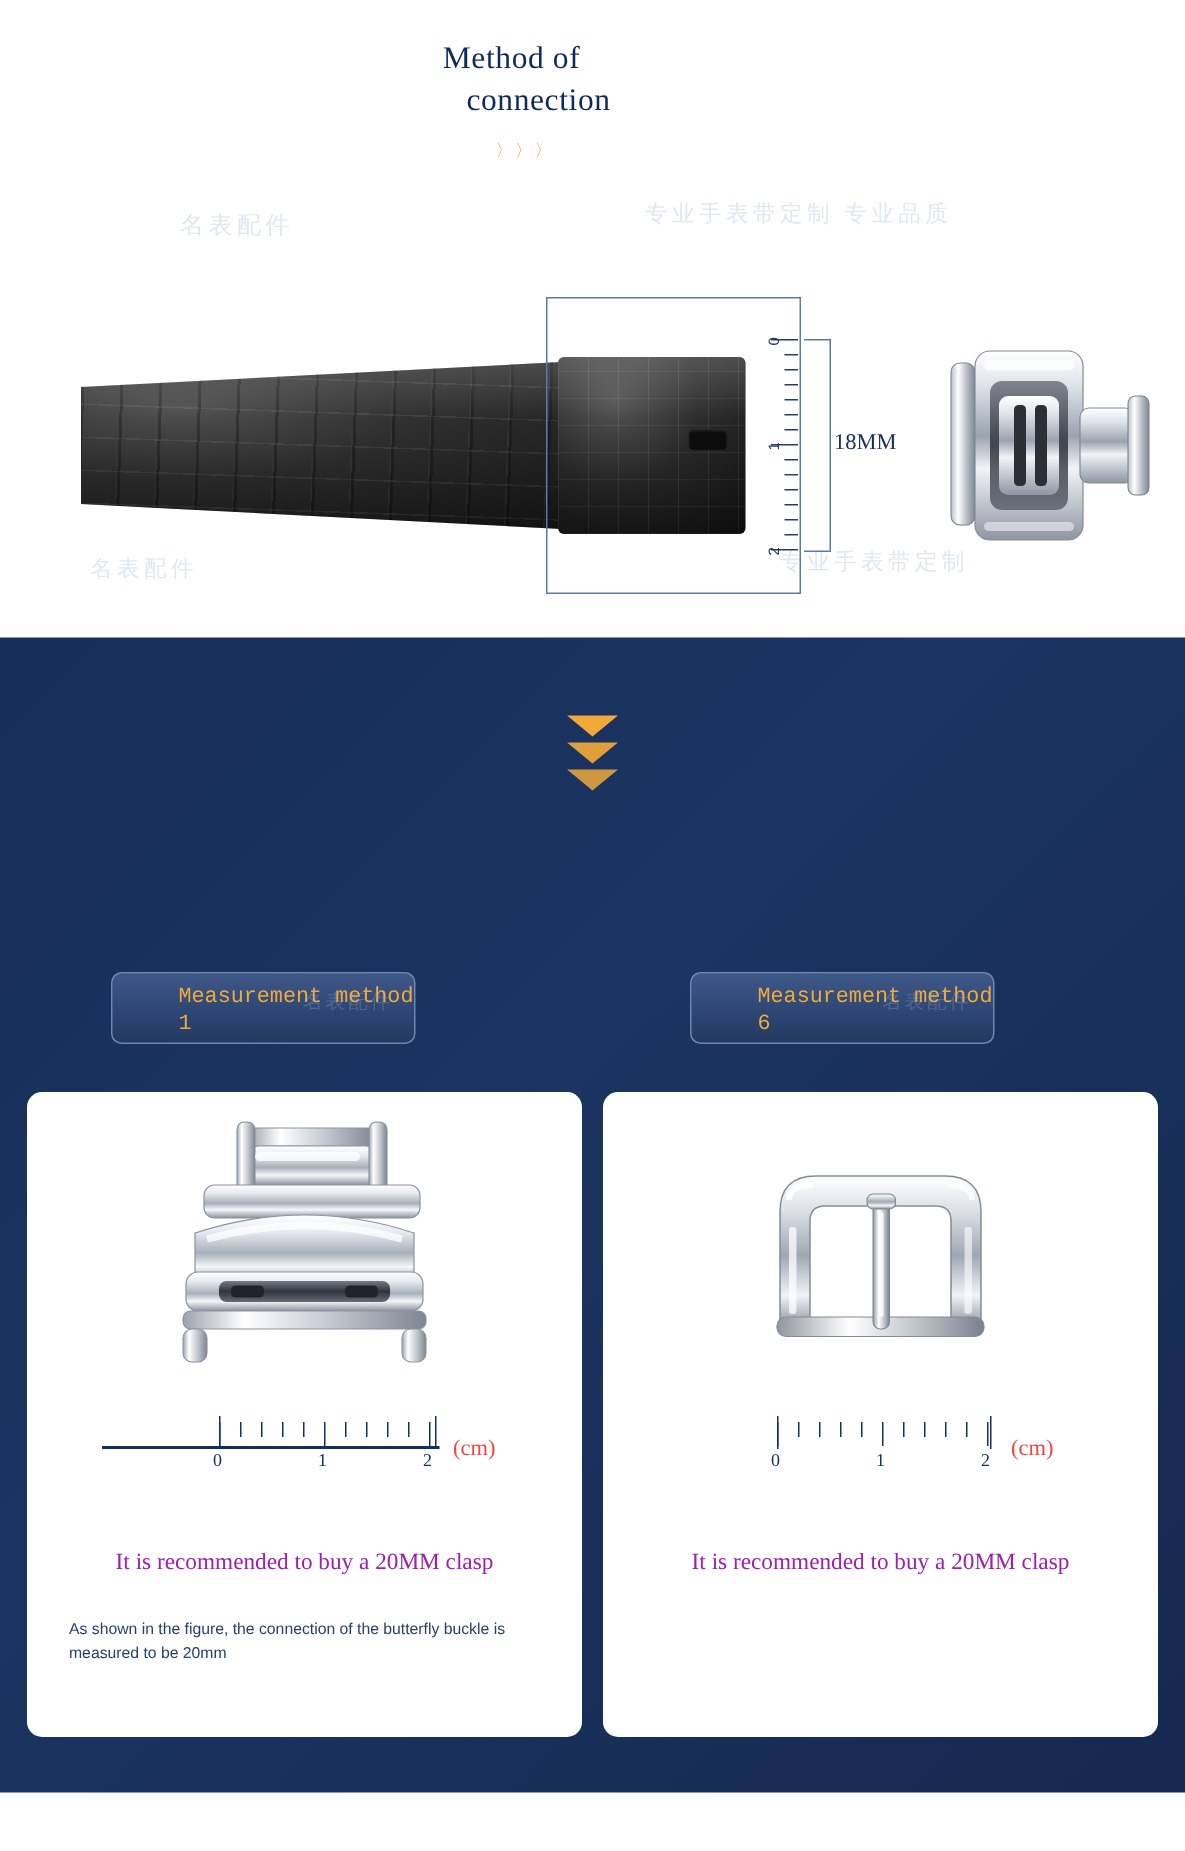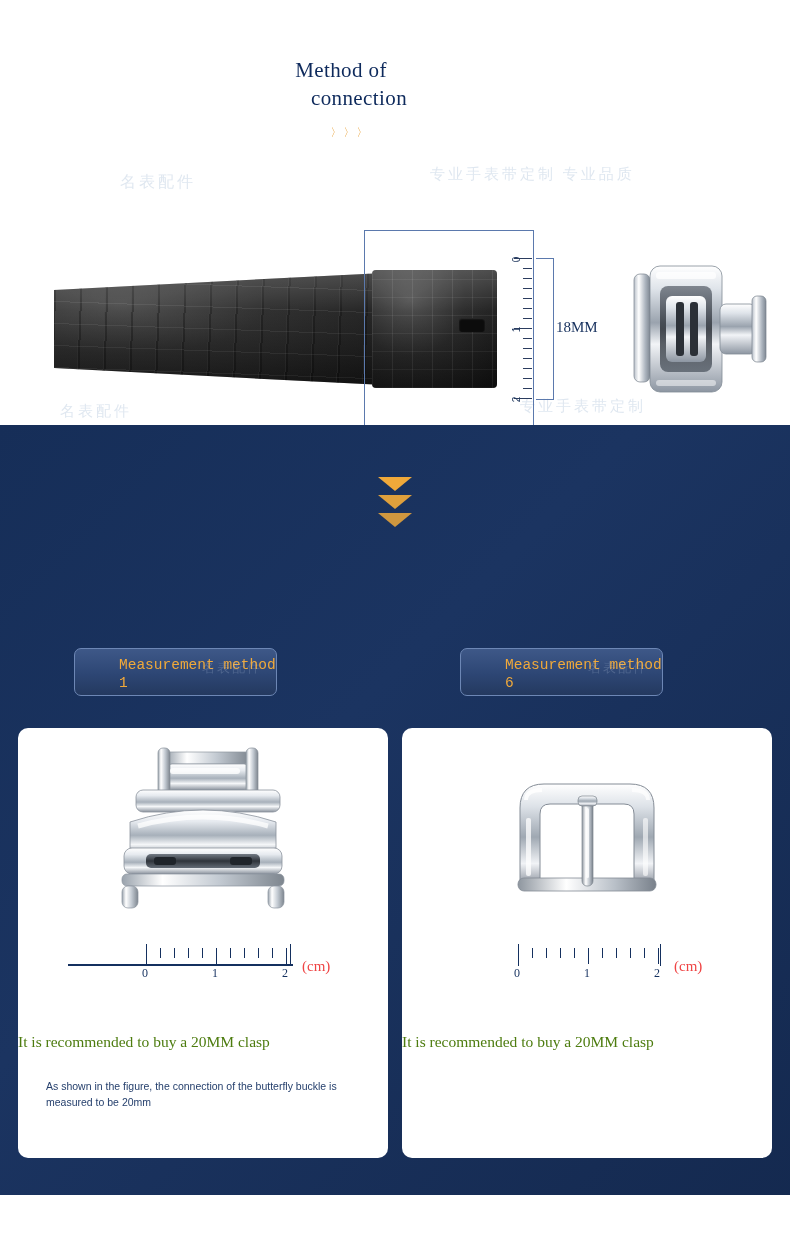--- a/index.html
+++ b/index.html
@@ -12,21 +12,20 @@
     overflow: hidden;
     position: relative;
   }
 
   
   .top-section {
     position: relative;
     width: 700px;
     height: 425px;
     background: #ffffff;
-    margin-top: 32px;
   }
   .page-title {
     position: absolute;
     left: 0; right: 0;
     top: 24px;
     text-align: center;
     color: #0e2a5c;
     font-family: "Liberation Serif", serif;
     font-size: 21px;
     line-height: 1.35;
@@ -278,22 +277,23 @@
     position: absolute;
     top: 8px;
     width: 1.4px; height: 22px;
     background: #14305f;
   }
 
   .card-rec {
     position: absolute;
     left: 0; top: 305px;
     width: 370px;
+    text-align: center;
     font-size: 15.5px;
-    color: #4d7c0f;
+    color: #a21caf;
     font-family: "Liberation Serif", serif;
   }
   .card-note {
     position: absolute;
     left: 28px; top: 350px;
     width: 320px;
     font-size: 10.5px;
     color: #26406d;
     line-height: 1.55;
     font-family: "Liberation Sans", sans-serif;

